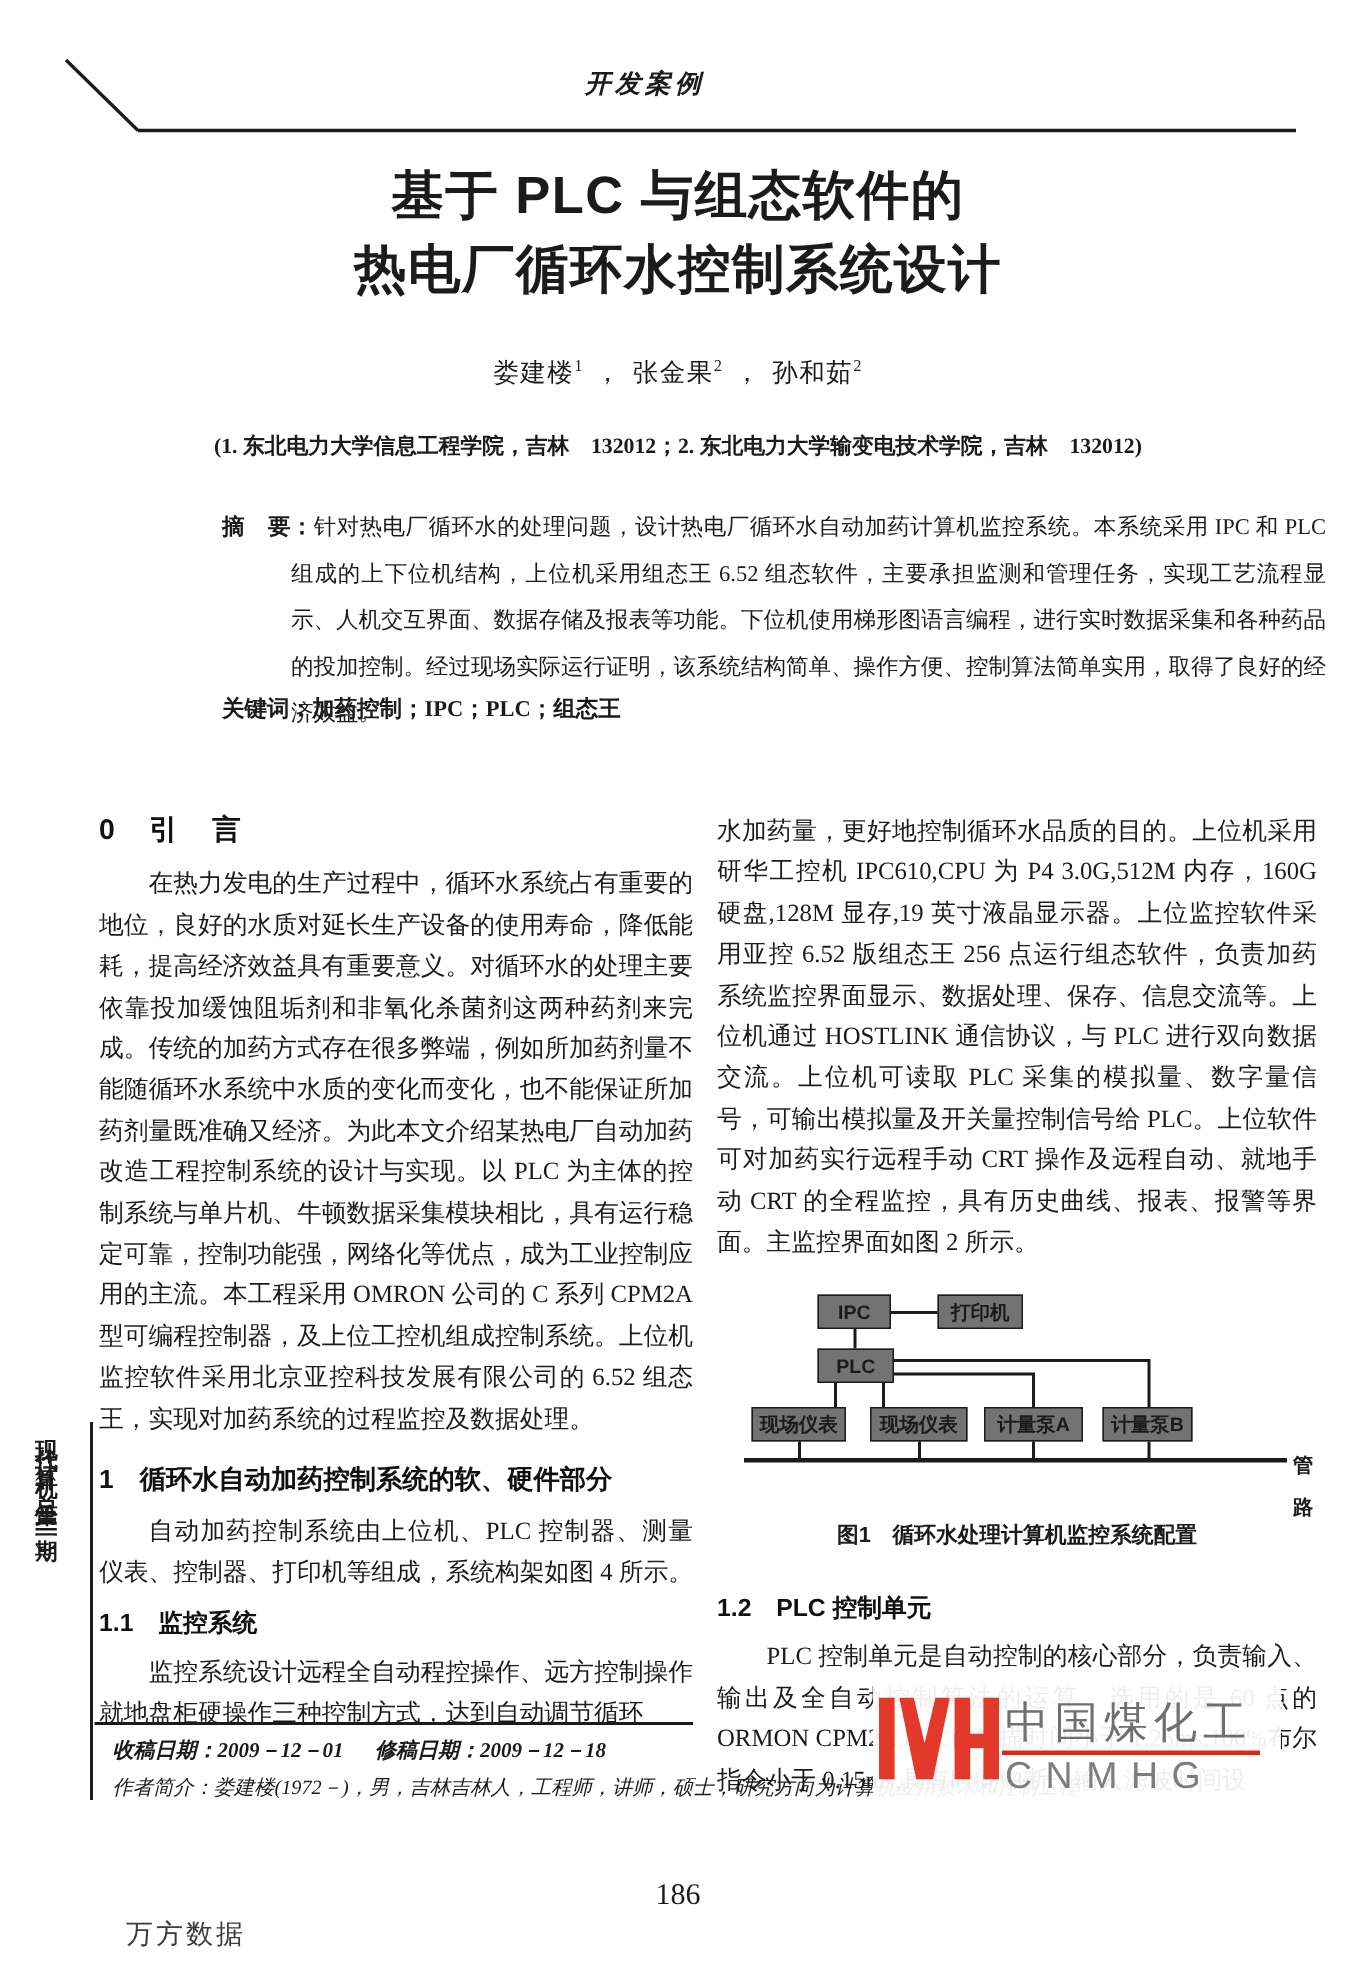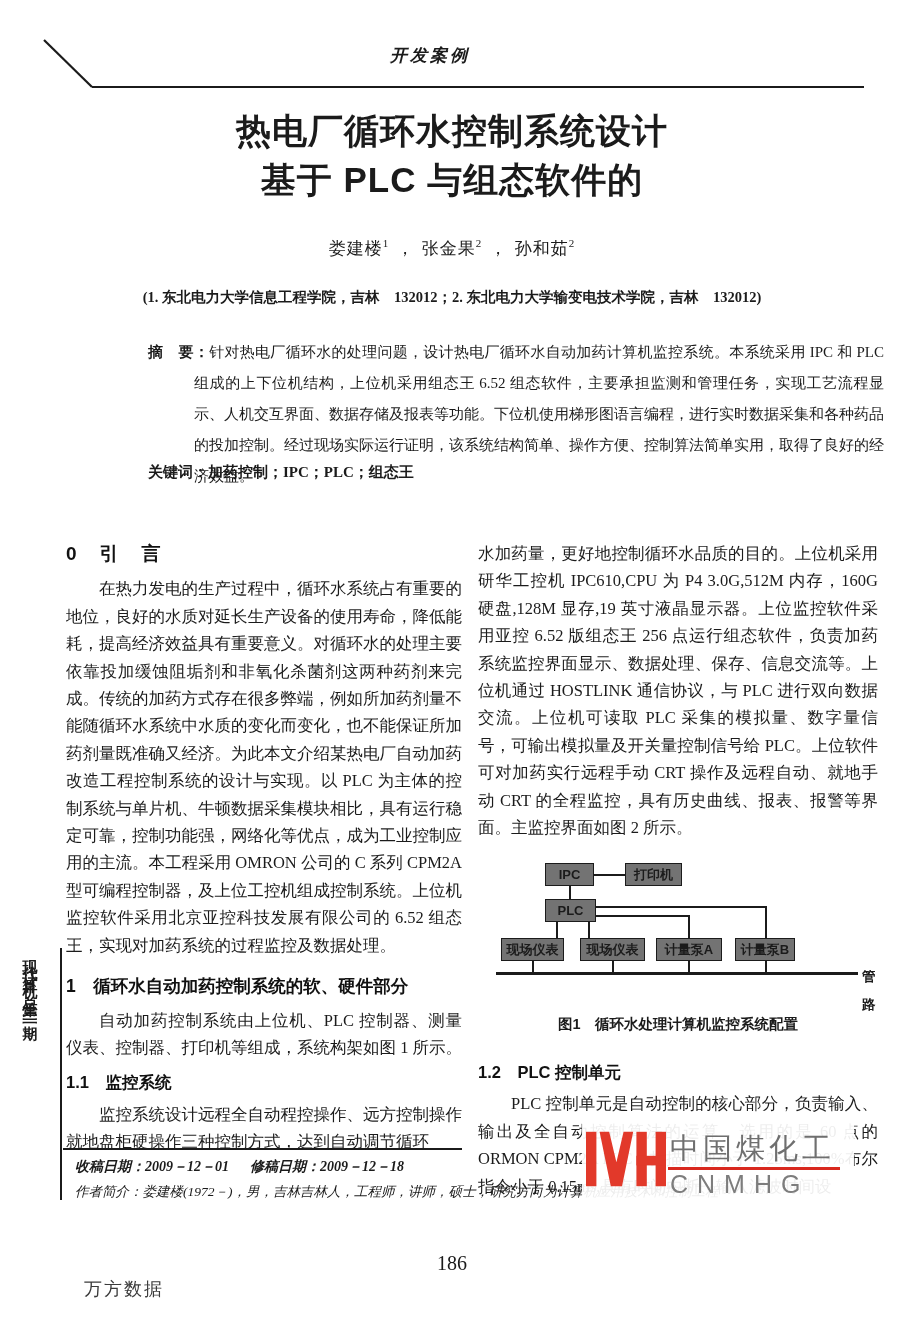--- a/index.html
+++ b/index.html
@@ -80,22 +80,22 @@
 <body>
 
 <svg class="abs header-rule" width="830" height="60" viewBox="0 0 830 60">
   <line x1="6" y1="4" x2="54" y2="51" stroke="#1b1b1b" stroke-width="2.2"></line>
   <line x1="54" y1="51" x2="826" y2="51" stroke="#1b1b1b" stroke-width="2.2"></line>
 </svg>
 
 <div class="abs col-header">开发案例</div>
 
 <div class="abs title sans">
+  <div>基于 PLC 与组态软件的</div>
   <div>热电厂循环水控制系统设计</div>
-  <div>基于 PLC 与组态软件的</div>
 </div>
 
 <div class="abs authors">
   <span>娄建楼</span><sup>1</sup>
   <span style="display:inline-block;width:22px;">，</span>
   <span>张金果</span><sup>2</sup>
   <span style="display:inline-block;width:22px;">，</span>
   <span>孙和茹</span><sup>2</sup>
 </div>
 
@@ -106,21 +106,21 @@
 </div>
 
 <div class="abs keywords">
   <span class="sans">关键词：</span><span style="font-weight:bold;">加药控制；IPC；PLC；组态王</span>
 </div>
 
 <div class="abs col left-col">
   <h2 class="h0">0　引　言</h2>
   <p>在热力发电的生产过程中，循环水系统占有重要的地位，良好的水质对延长生产设备的使用寿命，降低能耗，提高经济效益具有重要意义。对循环水的处理主要依靠投加缓蚀阻垢剂和非氧化杀菌剂这两种药剂来完成。传统的加药方式存在很多弊端，例如所加药剂量不能随循环水系统中水质的变化而变化，也不能保证所加药剂量既准确又经济。为此本文介绍某热电厂自动加药改造工程控制系统的设计与实现。以 PLC 为主体的控制系统与单片机、牛顿数据采集模块相比，具有运行稳定可靠，控制功能强，网络化等优点，成为工业控制应用的主流。本工程采用 OMRON 公司的 C 系列 CPM2A 型可编程控制器，及上位工控机组成控制系统。上位机监控软件采用北京亚控科技发展有限公司的 6.52 组态王，实现对加药系统的过程监控及数据处理。</p>
   <h2 class="h1">1　循环水自动加药控制系统的软、硬件部分</h2>
-  <p>自动加药控制系统由上位机、PLC 控制器、测量仪表、控制器、打印机等组成，系统构架如图 1 所示。</p>
+  <p>自动加药控制系统由上位机、PLC 控制器、测量仪表、控制器、打印机等组成，系统构架如图 4 所示。</p>
   <h3 class="hsub">1.1　监控系统</h3>
   <p>监控系统设计远程全自动程控操作、远方控制操作就地盘柜硬操作三种控制方式，达到自动调节循环</p>
 </div>
 
 <div class="abs col right-col">
   <p class="cont">水加药量，更好地控制循环水品质的目的。上位机采用研华工控机 IPC610,CPU 为 P4 3.0G,512M 内存，160G 硬盘,128M 显存,19 英寸液晶显示器。上位监控软件采用亚控 6.52 版组态王 256 点运行组态软件，负责加药系统监控界面显示、数据处理、保存、信息交流等。上位机通过 HOSTLINK 通信协议，与 PLC 进行双向数据交流。上位机可读取 PLC 采集的模拟量、数字量信号，可输出模拟量及开关量控制信号给 PLC。上位软件可对加药实行远程手动 CRT 操作及远程自动、就地手动 CRT 的全程监控，具有历史曲线、报表、报警等界面。主监控界面如图 2 所示。</p>
 
   <div class="fig">
     <div class="fbox" style="left:67px;top:2px;width:49px;height:23px;">IPC</div>
     <div class="fbox" style="left:147px;top:2px;width:57px;height:23px;">打印机</div>

